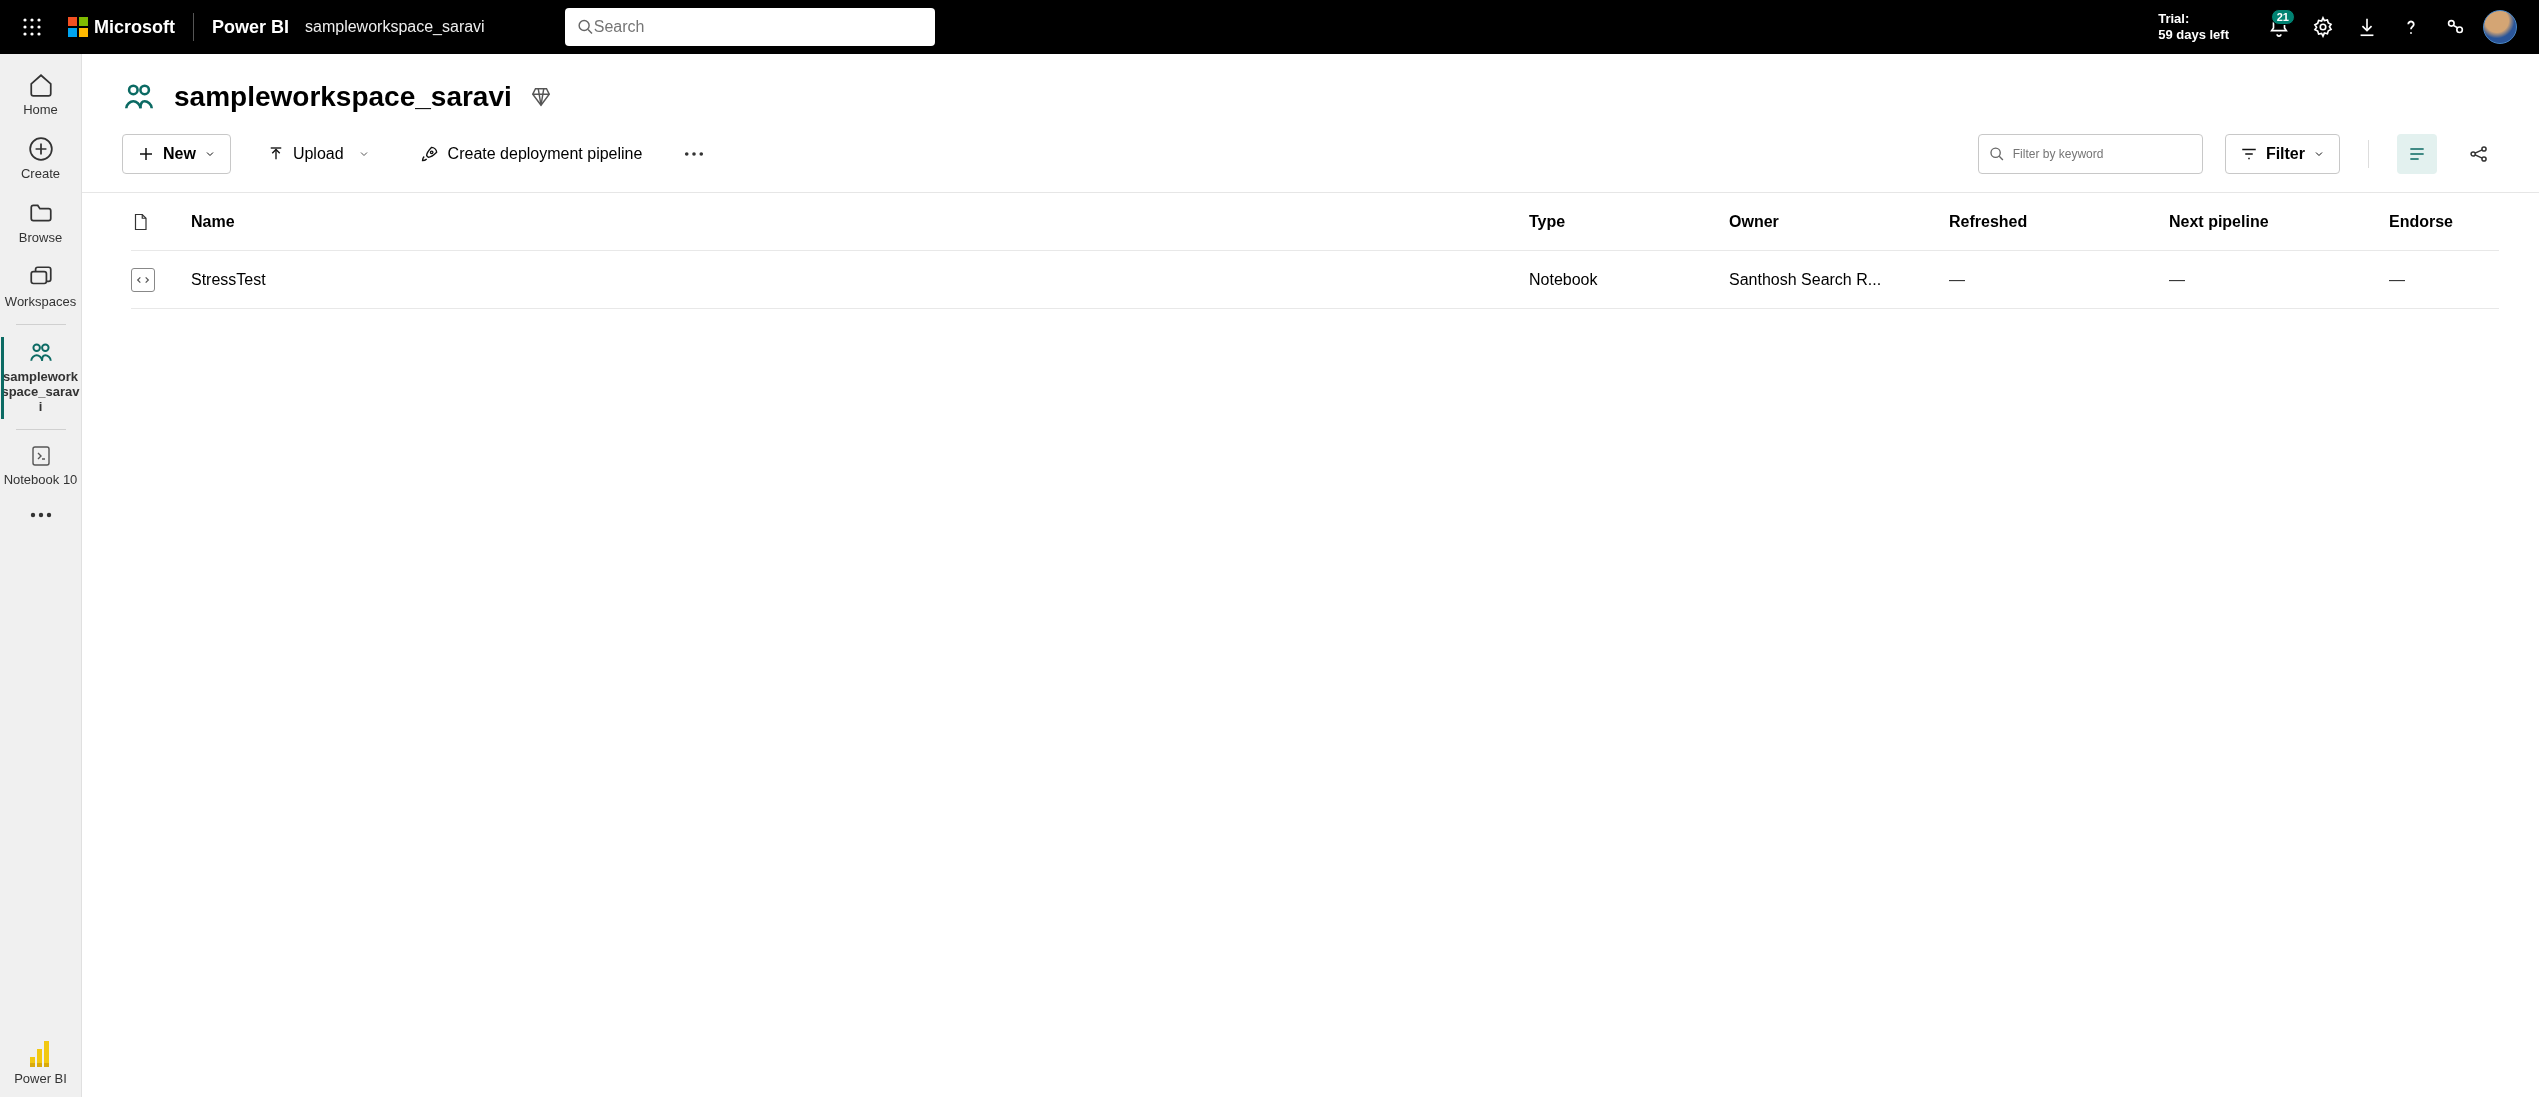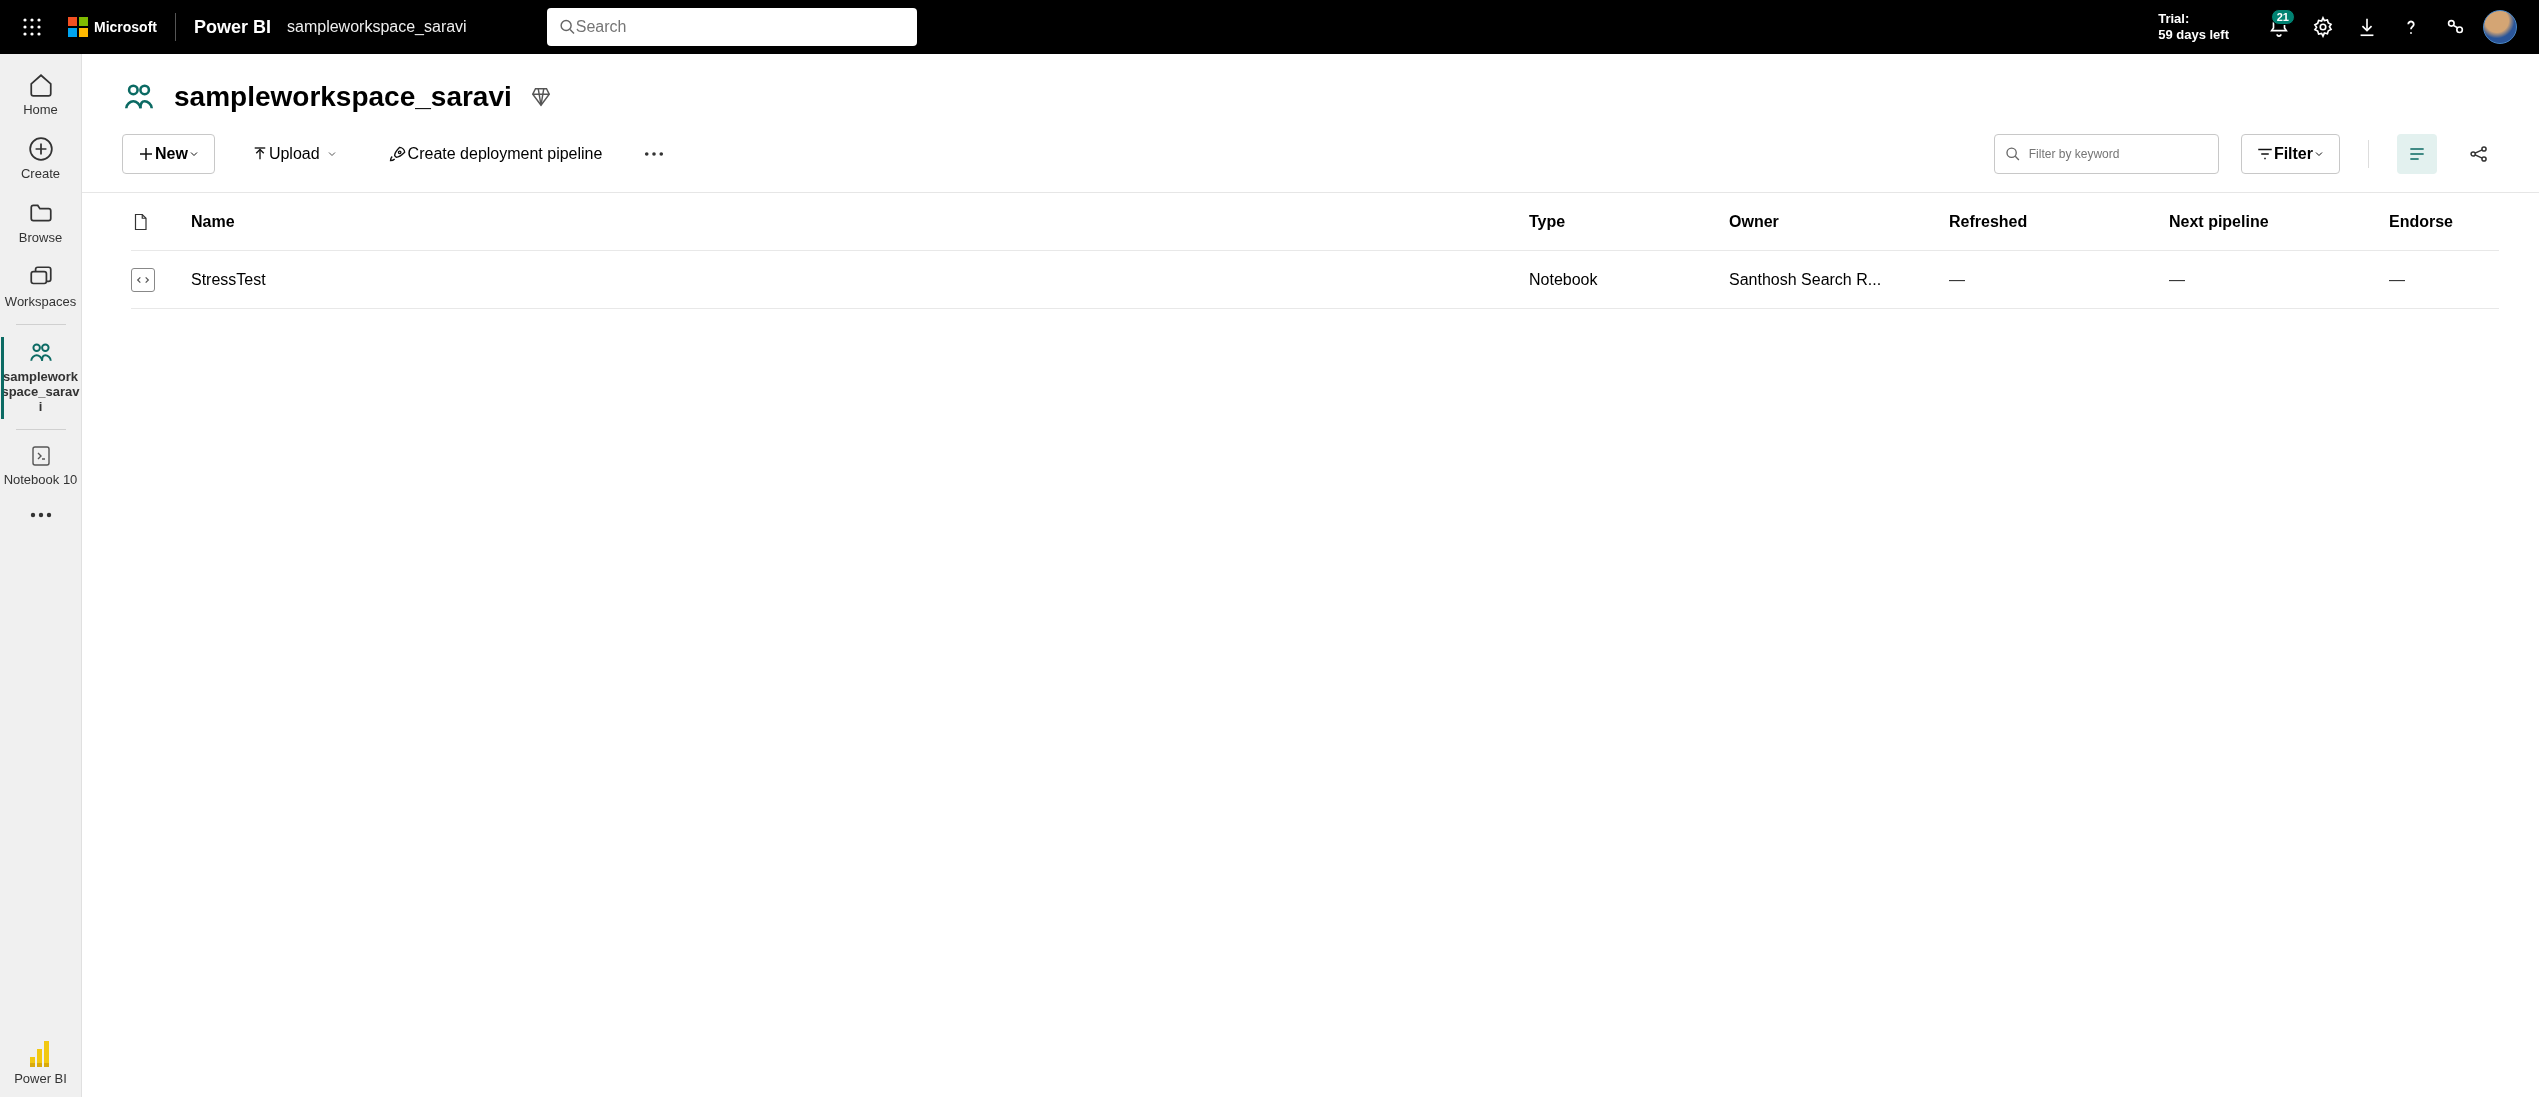--- a/index.html
+++ b/index.html
@@ -9,21 +9,21 @@
 .topbar {
   background: #000; height: 54px; display: flex; align-items: center; color: #fff; padding: 0 8px;
 }
 .waffle { width: 48px; height: 48px; display:flex; align-items:center; justify-content:center; cursor:pointer; }
 .ms-logo { display:flex; align-items:center; gap:6px; margin-left:12px; }
 .ms-logo-tiles { width:20px; height:20px; display:grid; grid-template-columns:1fr 1fr; grid-template-rows:1fr 1fr; gap:2px;}
 .ms-logo-tiles span:nth-child(1){background:#f25022;}
 .ms-logo-tiles span:nth-child(2){background:#7fba00;}
 .ms-logo-tiles span:nth-child(3){background:#00a4ef;}
 .ms-logo-tiles span:nth-child(4){background:#ffb900;}
-.ms-text { font-size:14px; font-weight:600; }
+.ms-text { font-size:18px; font-weight:600; }
 .vbar { width:1px; height:28px; background:#555; margin:0 18px; }
 .pbi-text { font-size:18px; font-weight:600; }
 .ws-crumb { font-size:16px; margin-left:16px; color:#eee; }
 .search-wrap { margin-left: 80px; }
 .search-box { background:#fff; border-radius:4px; width:370px; height:38px; display:flex; align-items:center; padding:0 12px; }
 .search-box input { border:none; outline:none; width:100%; font-size:16px; }
 .top-spacer { flex:1; }
 .trial { text-align:left; font-size:13px; line-height:1.25; margin-right:28px; }
 .top-icon { width:44px; height:44px; display:flex; align-items:center; justify-content:center; cursor:pointer; position:relative; }
 .notif-badge { position:absolute; top:4px; right:6px; background:#008272; color:#fff; border-radius:10px; font-size:11px; font-weight:600; padding:1px 5px; border:1.5px solid #000;}
@@ -45,21 +45,21 @@
 .pbi-mini span:nth-child(3){height:26px;}
 
 
 .main { flex:1; display:flex; flex-direction:column; overflow:hidden; }
 .ws-header { display:flex; align-items:center; gap:18px; padding:26px 40px 14px; }
 .ws-header h1 { font-size:28px; font-weight:700; }
 .ws-icon { color:#0b6a63; }
 .diamond-icon { color:#555; }
 
 .toolbar { display:flex; align-items:center; padding:6px 40px 18px; gap:22px; border-bottom:1px solid #e6e6e6;}
-.btn { height:40px; display:inline-flex; align-items:center; gap:0; border:1px solid #c8c8c8; background:#fff; border-radius:4px; padding:0 14px; font-size:16px; cursor:pointer;}
+.btn { height:40px; display:inline-flex; align-items:center; gap:8px; border:1px solid #c8c8c8; background:#fff; border-radius:4px; padding:0 14px; font-size:16px; cursor:pointer;}
 .btn.ghost { border:none; background:transparent; }
 .btn.bold-label { font-weight:600; }
 .tool-spacer { flex:1; }
 .filter-input { height:40px; width:225px; border:1px solid #c8c8c8; border-radius:4px; display:flex; align-items:center; padding:0 10px; gap:8px;}
 .filter-input input { border:none; outline:none; width:100%; font-size:12px; color:#ec4899;}
 .vdiv { width:1px; height:28px; background:#ddd; margin:0 6px;}
 .icon-btn { width:40px; height:40px; display:inline-flex; align-items:center; justify-content:center; border-radius:4px; cursor:pointer;}
 .icon-btn.selected { background:#e3f1ef; color:#0b6a63;}
 
 

